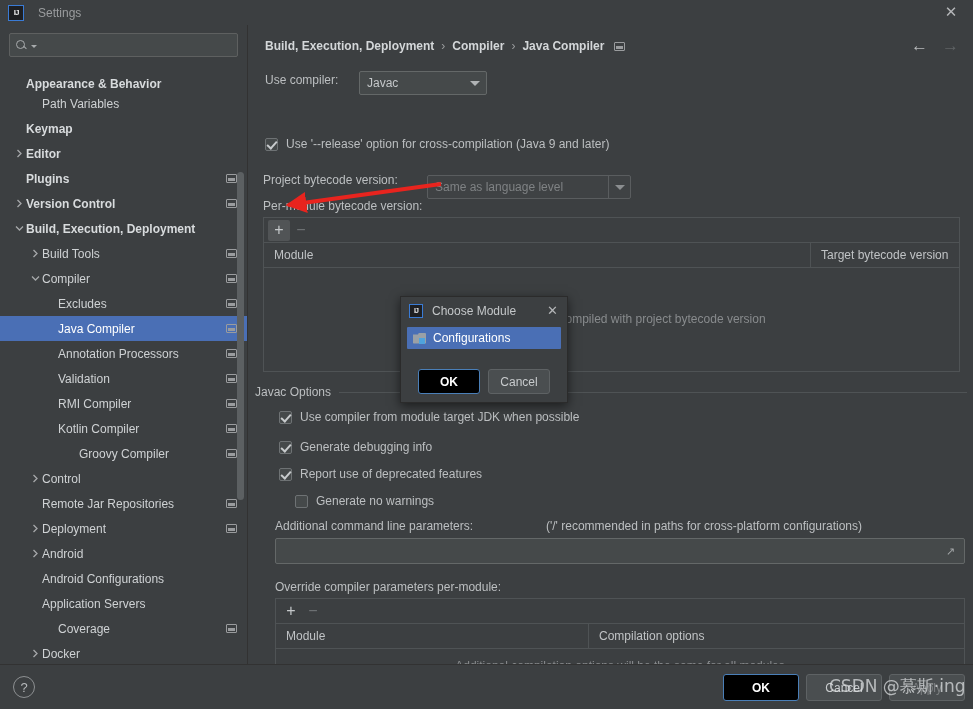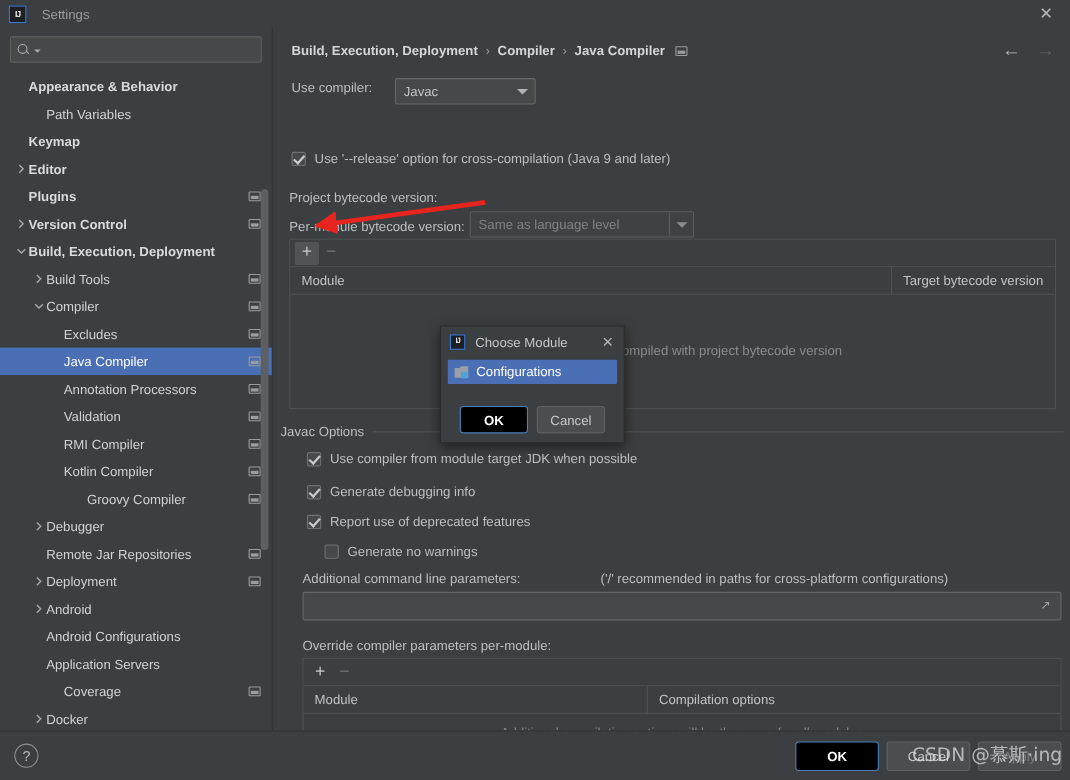--- a/index.html
+++ b/index.html
@@ -271,21 +271,21 @@
   </div>
 
   <div class="sidebar">
     <div class="search-wrap">
       <div class="search-box">
         <span class="search-ico"></span>
         <span class="search-caret"></span>
       </div>
     </div>
     <div class="tree" id="tree">
-        <div class="tree-row bold" style="padding-left: 12px;">
+        <div class="tree-row bold" style="padding-left: 12px; align-items: flex-end;">
           <span class="twisty"></span>
           <span class="tree-label">Appearance &amp; Behavior</span>
         </div>
         <div class="tree-row" style="padding-left: 28px;">
           <span class="twisty"></span>
           <span class="tree-label">Path Variables</span>
         </div>
         <div class="tree-row bold" style="padding-left: 12px;">
           <span class="twisty"></span>
           <span class="tree-label">Keymap</span>
@@ -372,21 +372,21 @@
           <span class="twisty"></span>
           <span class="tree-label">Groovy Compiler</span>
           <span class="badge"></span>
         </div>
         <div class="tree-row" style="padding-left: 28px;">
           <span class="twisty">
             <svg width="7" height="9" viewBox="0 0 7 9">
               <path d="M1.5 1 L5 4.5 L1.5 8" stroke="#a6a8aa" stroke-width="1.3" fill="none"></path>
             </svg>
           </span>
-          <span class="tree-label">Debugger</span>
+          <span class="tree-label">Control</span>
         </div>
         <div class="tree-row" style="padding-left: 28px;">
           <span class="twisty"></span>
           <span class="tree-label">Remote Jar Repositories</span>
           <span class="badge"></span>
         </div>
         <div class="tree-row" style="padding-left: 28px;">
           <span class="twisty">
             <svg width="7" height="9" viewBox="0 0 7 9">
               <path d="M1.5 1 L5 4.5 L1.5 8" stroke="#a6a8aa" stroke-width="1.3" fill="none"></path>
@@ -455,21 +455,21 @@
     </div>
 
     <div class="row" style="left:16px; top:112px;">
       <span class="cb checked"></span>
       <span class="lbl">Use '--release' option for cross-compilation (Java 9 and later)</span>
     </div>
 
     <div class="row" style="left:14px; top:148px;">
       <span class="lbl">Project bytecode version:</span>
     </div>
-    <div class="combo disabled split" style="left:178px; top:143px; width:204px;">
+    <div class="combo disabled split" style="left:178px; top:126px; width:204px;">
       <span>Same as language level</span>
       <span class="arrowbox">
         <span class="tri"></span>
       </span>
     </div>
 
     <div class="row" style="left:14px; top:174px;">
       <span class="lbl">Per-module bytecode version:</span>
     </div>
 

